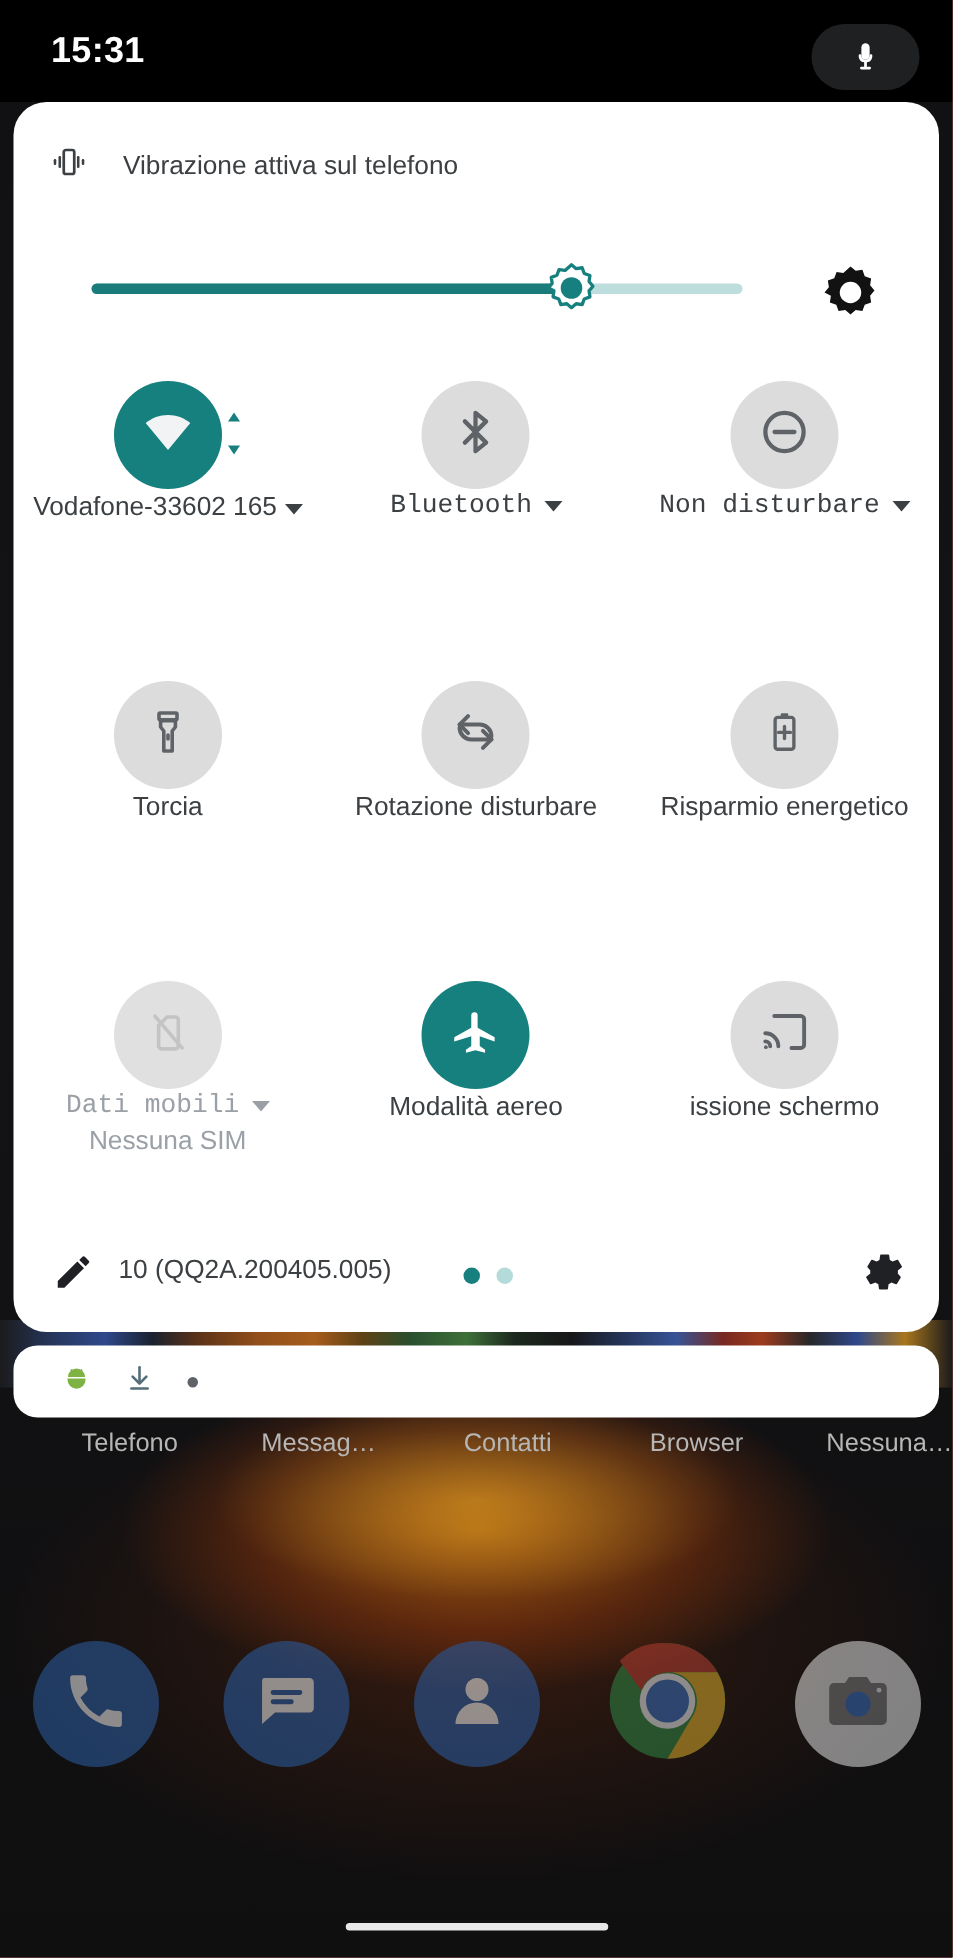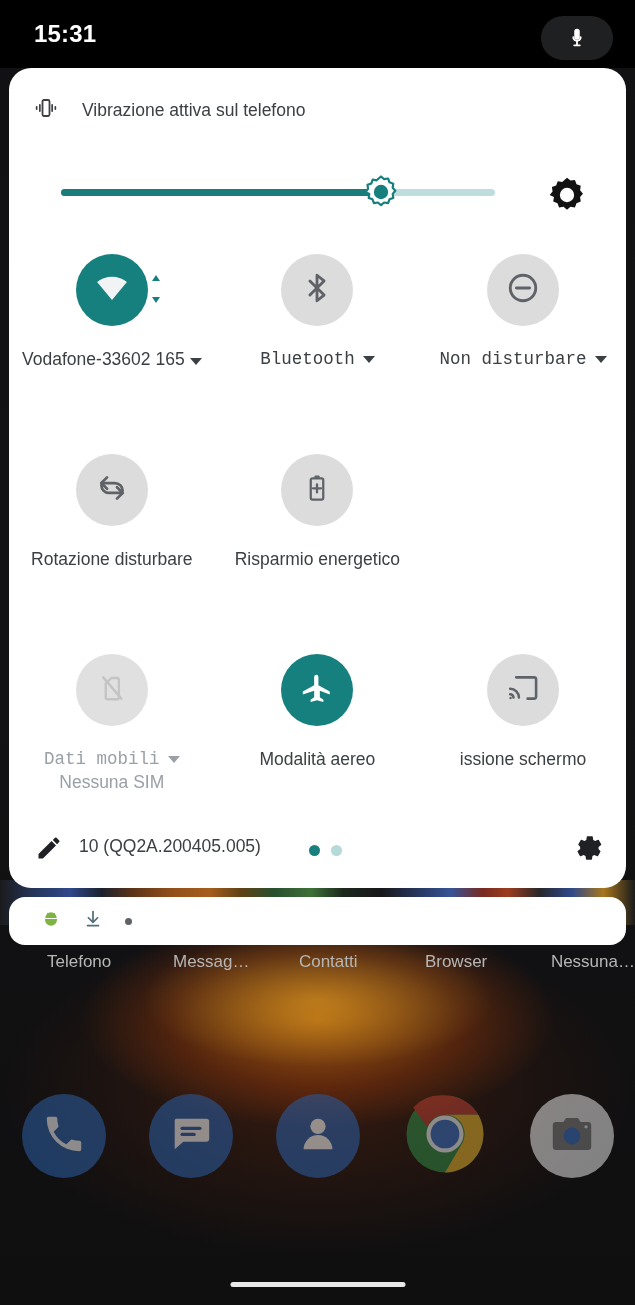--- a/index.html
+++ b/index.html
@@ -93,21 +93,21 @@
   .tile { width: 205.6px; display: flex; flex-direction: column; align-items: center; }
   .tile-icon-wrap { position: relative; width: 72px; height: 72px; margin-top: 8px; }
   .tile-circle {
     width: 72px; height: 72px; border-radius: 50%;
     background: #dcdcdc;
     display: flex; align-items: center; justify-content: center;
   }
   .tile-circle.on { background: #16807f; }
   .tile-circle.dim { background: #e0e0e0; }
   .tile-label {
-    margin-top: 22px; text-align: center;
+    text-align: center;
     font-size: 17.5px; color: #3c4043; line-height: 23px;
     max-width: 190px;
   }
   .tile-label.dim { color: #9aa0a6; }
   .tile-label-row { display: flex; align-items: center; justify-content: center; gap: 8px; font-family: Liberation Mono, monospace; }
   .caret {
     width: 0; height: 0;
     border-left: 6px solid transparent;
     border-right: 6px solid transparent;
     border-top: 7px solid #3c4043;
@@ -137,21 +137,21 @@
     z-index: 5;
     display: flex; align-items: center;
   }
   .notif-icons { display: flex; align-items: center; gap: 22px; margin-left: 32px; }
   .notif-dot { width: 7px; height: 7px; border-radius: 50%; background: #5f6368; }
   
   .app-labels {
     position: absolute; left: 0; top: 952px; width: 635px; height: 34px;
     display: flex; z-index: 3;
   }
-  .app-label-cell { flex: 1; text-align: left; padding-left: 47px; }
+  .app-label-cell { flex: 1; text-align: center; padding-left: 47px; }
   .app-label {
     font-size: 17px; color: #b6b6b6; white-space: nowrap;
     overflow: hidden; text-overflow: ellipsis; display: inline-block; max-width: 112px;
   }
   .dock {
     position: absolute; left: 0; top: 1090px; width: 635px; height: 92px;
     display: flex; z-index: 3;
   }
   .dock-cell { flex: 1; display: flex; align-items: center; justify-content: center; }
   .dock-icon {
@@ -279,20 +279,36 @@
           </div>
           <div class="tile-label tile-label-row">
             <span>Non disturbare</span>
             <span class="caret"></span>
           </div>
         </div>
       </div>
 
       <div class="tile-row">
 
+        <div class="tile">
+          <div class="tile-icon-wrap">
+            <div class="tile-circle">
+              <span>
+                <svg width="32" height="32" viewBox="0 0 24 24" fill="none" stroke="#5f6368" stroke-width="1.8" stroke-linejoin="round">
+                  <rect x="7.5" y="2.5" width="9" height="3.4" rx=".6"></rect>
+                  <path d="M8.3 6.3h7.4v3.2l-1.6 2v10h-4.2v-10l-1.6-2z"></path>
+                  <line x1="12" y1="13.5" x2="12" y2="15.5" stroke-linecap="round"></line>
+                </svg>
+              </span>
+            </div>
+          </div>
+          <div class="tile-label">
+            <span>Torcia</span>
+          </div>
+        </div>
 
         <div class="tile">
           <div class="tile-icon-wrap">
             <div class="tile-circle">
               <span>
                 <svg width="34" height="34" viewBox="0 0 24 24" fill="none" stroke="#5f6368" stroke-width="1.9" stroke-linejoin="round" stroke-linecap="round">
                   <path d="M8.5 4.5L4.5 8.5l4 4"></path>
                   <path d="M4.5 8.5h9.5a5.5 5.5 0 0 1 5.5 5.5"></path>
                   <path d="M15.5 19.5l4-4-4-4"></path>
                   <path d="M19.5 15.5H10A5.5 5.5 0 0 1 4.5 10"></path>

